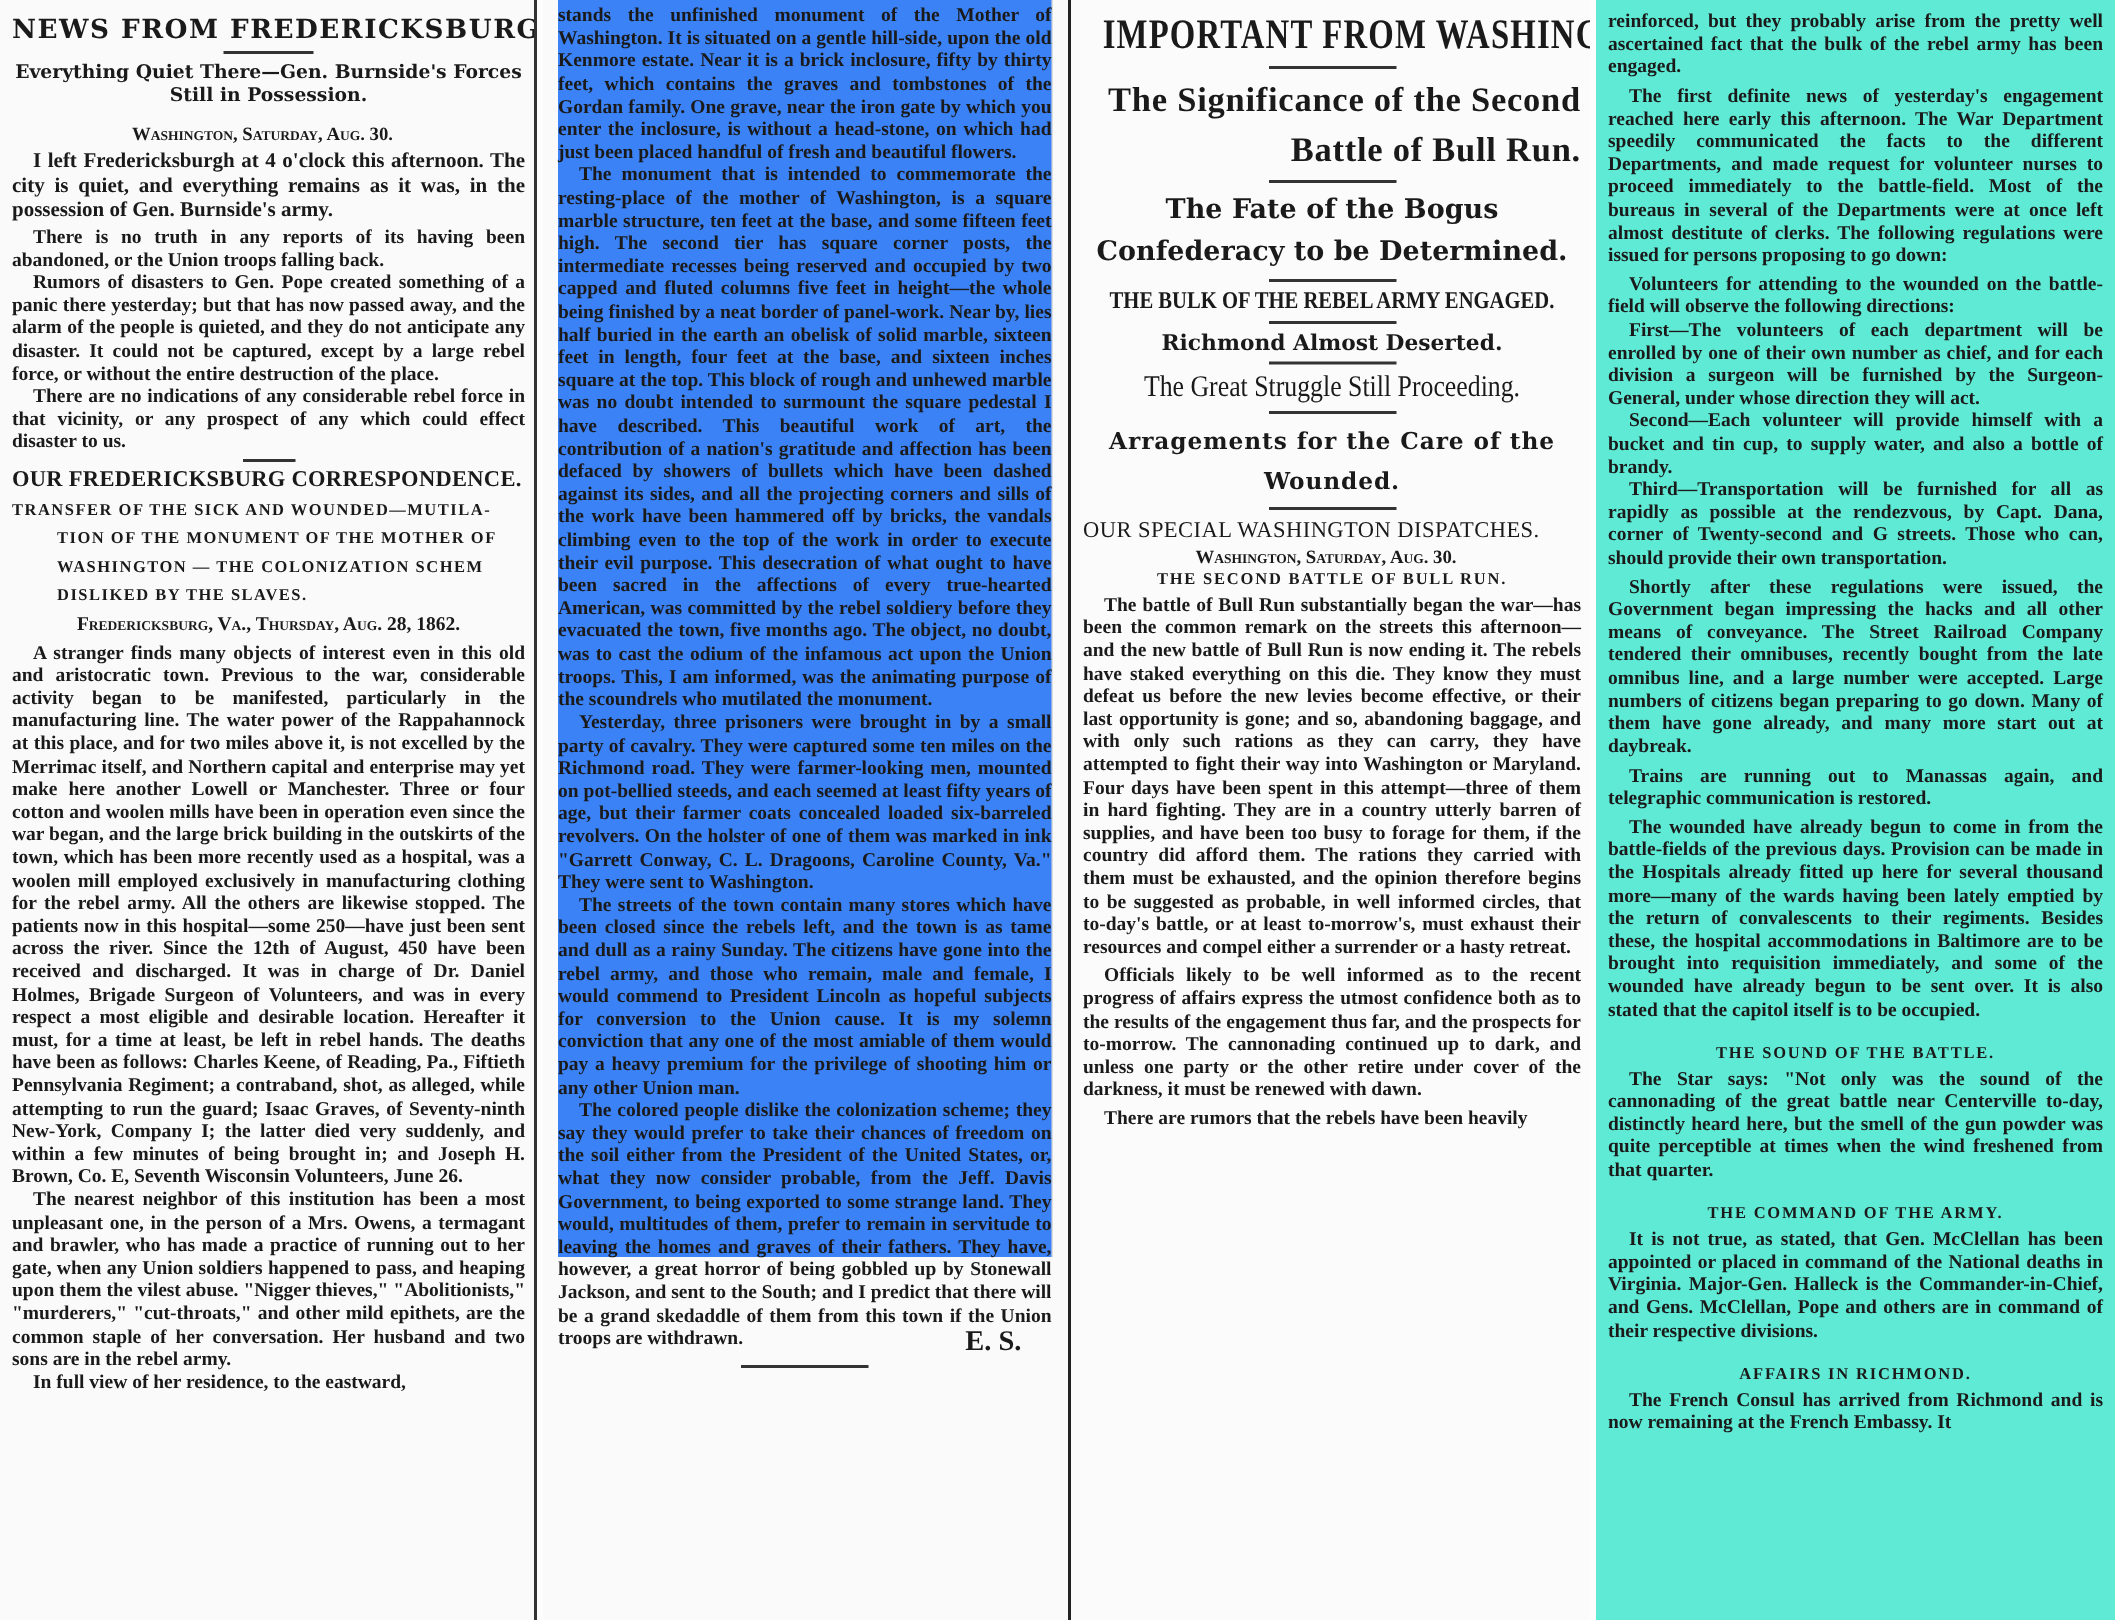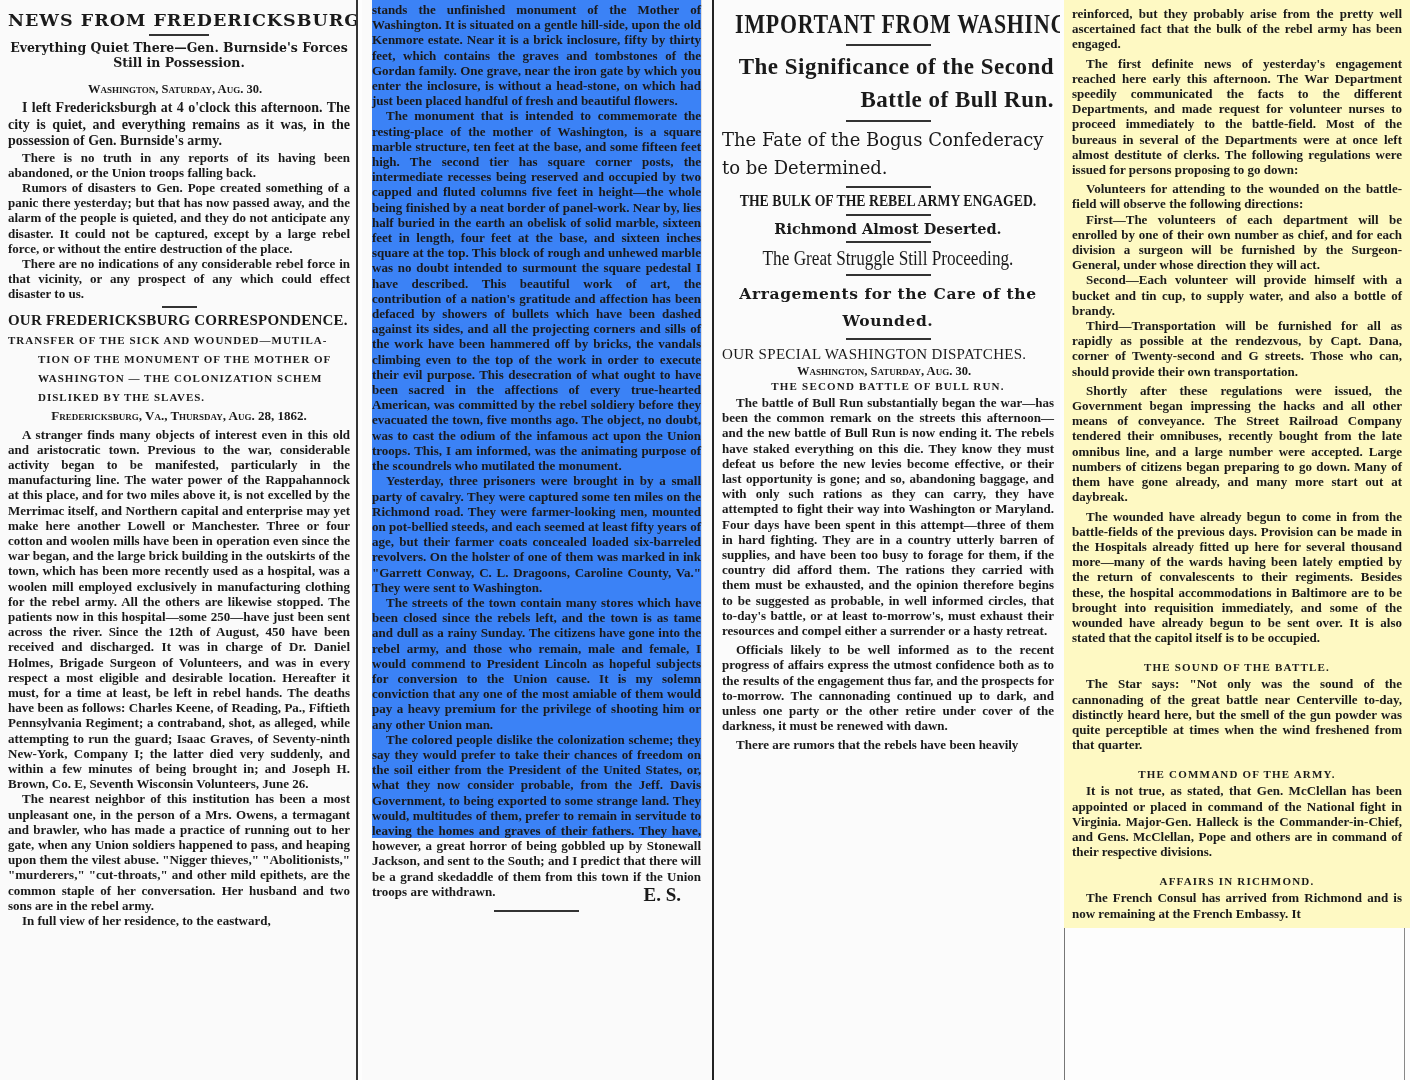--- a/index.html
+++ b/index.html
@@ -3,39 +3,39 @@
 <meta charset="utf-8">
 <style>
   html,body{margin:0;padding:0;}
   body{width:1410px;height:1080px;background:#fdfdfd;position:relative;overflow:hidden;
        font-family:"Liberation Serif","DejaVu Serif",serif;color:#1a1a1a;}
   .col{position:absolute;top:0;box-sizing:border-box;overflow:hidden;}
   .c1{left:0;width:356px;height:1080px;padding:6px 6px 0 8px;background:#fafafa;}
   .c2{left:362px;width:350px;height:1080px;padding:0 10px 0 10px;background:#fafafa;}
   .c2 .clip{background:#3b82f6;padding:2px 0 8px 0;height:838px;box-sizing:border-box;border-right:1px solid #ddd;}
   .c3{left:714px;width:346px;height:1080px;padding:0 6px 0 8px;background:#fbfbfb;}
-  .c4{left:1064px;width:346px;height:928px;padding:0 8px 15px 8px;background:#fef9c3;}
+  .c4{left:1064px;width:346px;height:1080px;padding:0 8px 15px 8px;background:#5eead4;}
   .rule{position:absolute;top:0;bottom:0;width:2px;background:#333;}
   .r1{left:356px;} .r2{left:362px;width:3px;background:#222;} .r3{left:712px;width:3px;background:#222;}
   .r4{left:1058px;width:1px;background:#555;} .r5{left:1064px;width:1px;background:#777;}
   .r6{left:1404px;width:1px;background:#888;}
   p{margin:0;text-align:justify;font-size:13px;line-height:15.2px;font-weight:bold;text-indent:14px;}
   p.noind{text-indent:0;}
   .h-main{font-family:"DejaVu Serif",serif;font-weight:900;font-size:17.5px;letter-spacing:1px;text-align:center;margin:4px 0 2px;white-space:nowrap;}
   .h-sub{font-family:"DejaVu Serif",serif;font-weight:bold;font-size:12.5px;text-align:center;line-height:15px;margin:4px 0 12px;}
   .dateline{text-align:center;font-size:12.5px;font-weight:bold;margin:1px 8px 3px 0;font-variant:small-caps;}
   .dash{width:60px;height:2px;background:#333;margin:4px auto;}
   .dash.w{width:85px;}
   .cap-head{font-size:15px;font-weight:bold;letter-spacing:.2px;margin:2px 0 2px;white-space:nowrap;}
   .cap-sub{font-size:11px;font-weight:bold;letter-spacing:1px;line-height:19px;text-transform:uppercase;}
   .cap-sub.ind{padding-left:30px;}
   .center-cap{text-align:center;font-size:11px;font-weight:bold;letter-spacing:1.2px;margin:16px 0 3px;text-transform:uppercase;}
   .h3-big{font-family:"Liberation Serif",serif;font-weight:bold;font-size:26px;line-height:34px;text-align:right;letter-spacing:.5px;transform:scaleX(.82);white-space:nowrap;margin:6px -30px 0;}
   .h3-title{font-family:"Liberation Serif",serif;font-weight:bold;font-size:28px;text-align:center;margin:8px -30px 0;transform:scaleX(.78);white-space:nowrap;letter-spacing:1px;}
-  .h3-med{font-family:"DejaVu Serif",serif;font-weight:normal;font-size:18px;line-height:28px;}
+  .h3-med{font-family:"DejaVu Serif",serif;font-weight:bold;font-size:18px;line-height:28px;text-align:center;}
   .h3-caps{font-family:"Liberation Serif",serif;font-size:16px;text-align:center;font-weight:bold;transform:scaleX(.86);white-space:nowrap;margin:0 -20px;}
   .h3-rich{font-family:"DejaVu Serif",serif;font-size:14.5px;font-weight:bold;text-align:center;margin:4px 0;}
   .h3-arr{font-family:"DejaVu Serif",serif;font-weight:900;font-size:15.5px;line-height:27px;text-align:center;letter-spacing:.6px;}
   .dispatch{font-size:15px;font-weight:normal;letter-spacing:.3px;white-space:nowrap;margin:6px 0 0;}
 </style>
 </head>
 <body>
 
 <div class="rule r1"></div>
 <div class="rule r2"></div>
@@ -101,20 +101,21 @@
 </div>
 
 <div class="col c4">
   <p class="noind" style="margin-top:6px;">reinforced, but they probably arise from the pretty well ascertained fact that the bulk of the rebel army has been engaged.</p>
   <p style="margin-top:4px;">The first definite news of yesterday's engagement reached here early this afternoon. The War Department speedily communicated the facts to the different Departments, and made request for volunteer nurses to proceed immediately to the battle-field. Most of the bureaus in several of the Departments were at once left almost destitute of clerks. The following regulations were issued for persons proposing to go down:</p>
   <p style="margin-top:4px;">Volunteers for attending to the wounded on the battle-field will observe the following directions:</p>
   <p>First—The volunteers of each department will be enrolled by one of their own number as chief, and for each division a surgeon will be furnished by the Surgeon-General, under whose direction they will act.</p>
   <p>Second—Each volunteer will provide himself with a bucket and tin cup, to supply water, and also a bottle of brandy.</p>
   <p>Third—Transportation will be furnished for all as rapidly as possible at the rendezvous, by Capt. Dana, corner of Twenty-second and G streets. Those who can, should provide their own transportation.</p>
   <p style="margin-top:4px;">Shortly after these regulations were issued, the Government began impressing the hacks and all other means of conveyance. The Street Railroad Company tendered their omnibuses, recently bought from the late omnibus line, and a large number were accepted. Large numbers of citizens began preparing to go down. Many of them have gone already, and many more start out at daybreak.</p>
+  <p style="margin-top:4px;">Trains are running out to Manassas again, and telegraphic communication is restored.</p>
   <p style="margin-top:4px;">The wounded have already begun to come in from the battle-fields of the previous days. Provision can be made in the Hospitals already fitted up here for several thousand more—many of the wards having been lately emptied by the return of convalescents to their regiments. Besides these, the hospital accommodations in Baltimore are to be brought into requisition immediately, and some of the wounded have already begun to be sent over. It is also stated that the capitol itself is to be occupied.</p>
   <div class="center-cap">The Sound of the Battle.</div>
   <p>The Star says: "Not only was the sound of the cannonading of the great battle near Centerville to-day, distinctly heard here, but the smell of the gun powder was quite perceptible at times when the wind freshened from that quarter.</p>
   <div class="center-cap">The Command of the Army.</div>
-  <p>It is not true, as stated, that Gen. McClellan has been appointed or placed in command of the National fight in Virginia. Major-Gen. Halleck is the Commander-in-Chief, and Gens. McClellan, Pope and others are in command of their respective divisions.</p>
+  <p>It is not true, as stated, that Gen. McClellan has been appointed or placed in command of the National deaths in Virginia. Major-Gen. Halleck is the Commander-in-Chief, and Gens. McClellan, Pope and others are in command of their respective divisions.</p>
   <div class="center-cap">Affairs in Richmond.</div>
   <p>The French Consul has arrived from Richmond and is now remaining at the French Embassy. It</p>
 </div>
 
 </body></html>

